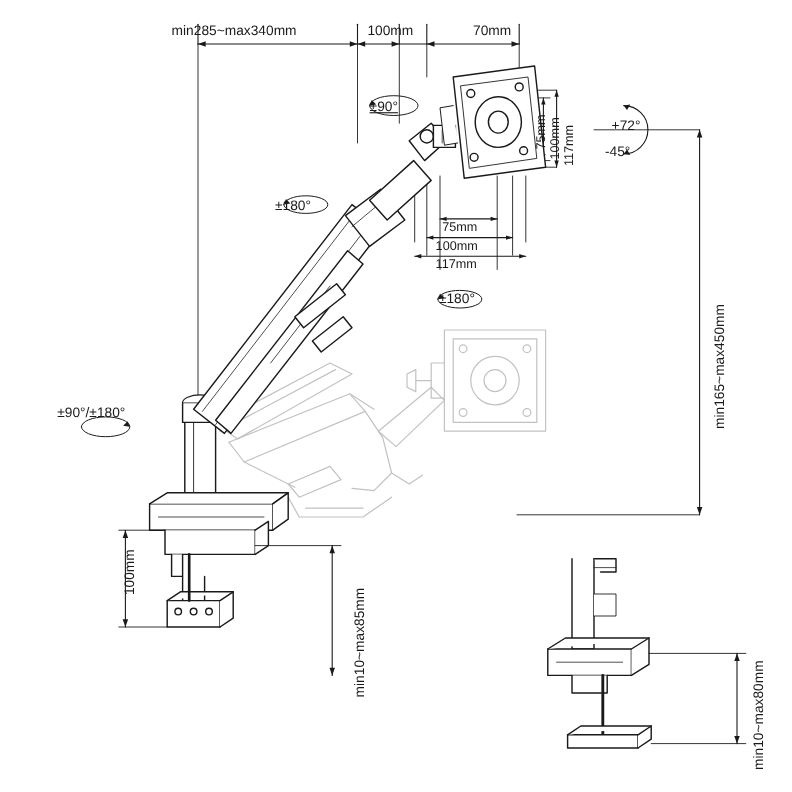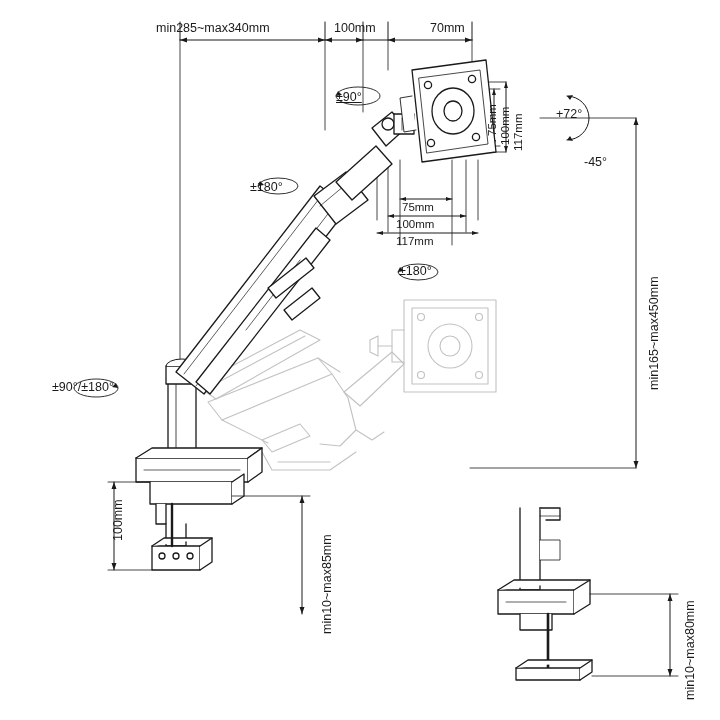--- a/index.html
+++ b/index.html
@@ -267,24 +267,24 @@
     </g>
   </svg>
 
   <div class="lbl" style="left:156px; top:22px;">min285~max340mm</div>
   <div class="lbl" style="left:334px; top:22px;">100mm</div>
   <div class="lbl" style="left:394px; top:22px;margin-left:36px;">70mm</div>
 
   <div class="lbl" style="left:336px; top:91px;text-decoration:underline;">±90°</div>
   <div class="lbl" style="left:250px; top:181px;">±180°</div>
   <div class="lbl" style="left:399px; top:265px;">±180°</div>
-  <div class="lbl" style="left:52px; top:381px;">±90°/±180°</div>
+  <div class="lbl" style="left:52px; top:369px;">±90°/±180°</div>
 
   <div class="lbl" style="left:556px; top:108px;">+72°</div>
-  <div class="lbl" style="left:584px; top:132px;margin-top:24px;">-45°</div>
+  <div class="lbl" style="left:550px; top:132px;">-45°</div>
 
   <div class="lbl vert small" style="left:487px; top:136px;">75mm</div>
   <div class="lbl vert small" style="left:500px; top:145px;">100mm</div>
   <div class="lbl vert small" style="left:513px; top:151px;">117mm</div>
 
   <div class="lbl small" style="left:402px; top:202px;">75mm</div>
   <div class="lbl small" style="left:396px; top:219px;">100mm</div>
   <div class="lbl small" style="left:396px; top:236px;">117mm</div>
 
   <div class="lbl vert" style="left:648px; top:390px;">min165~max450mm</div>

